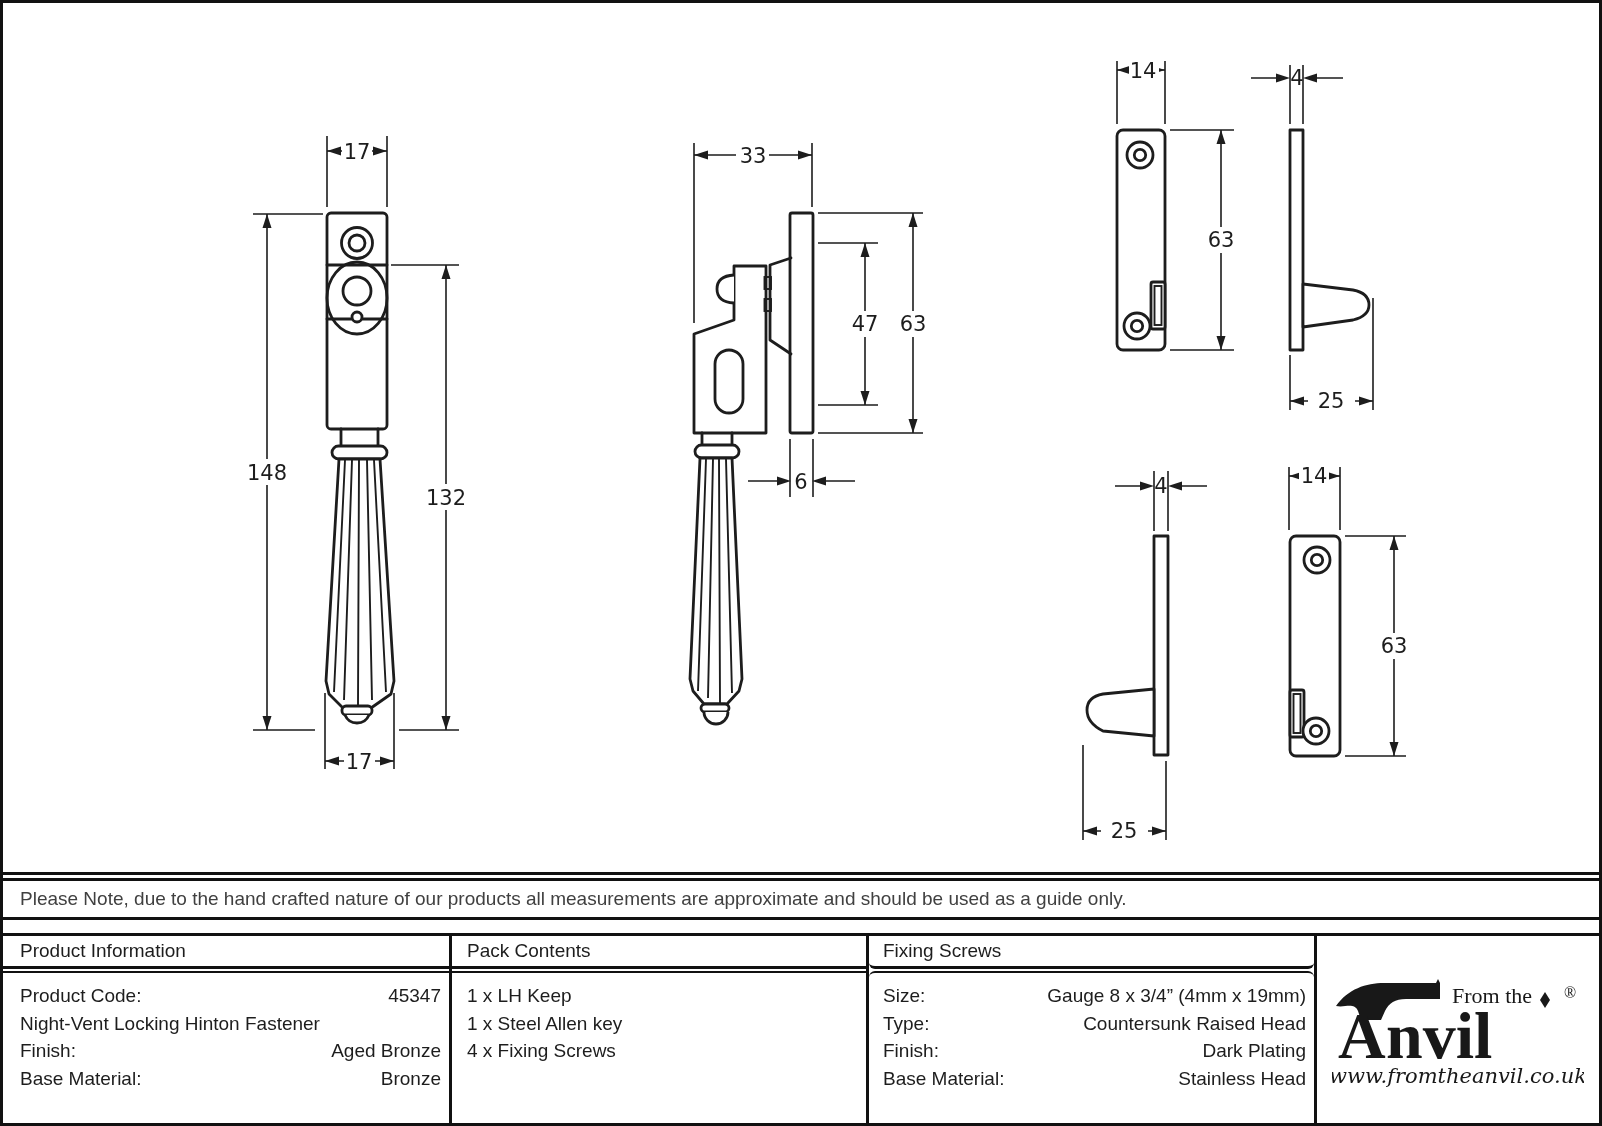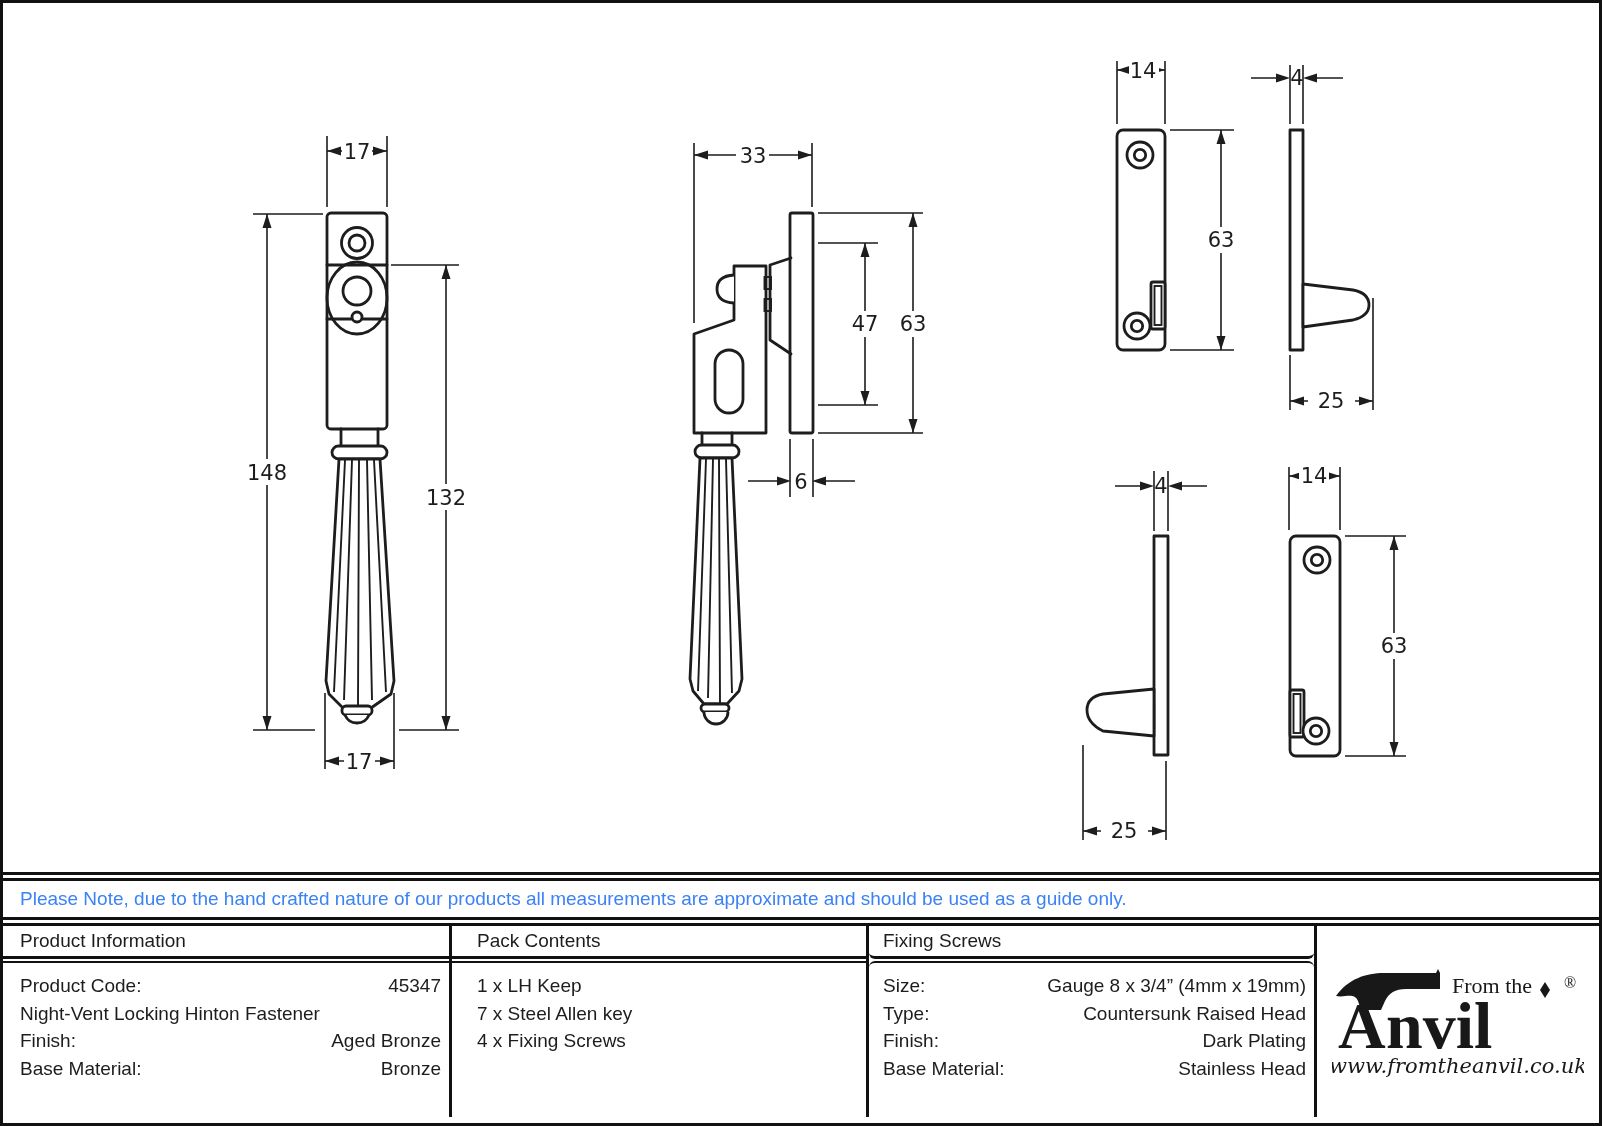--- a/index.html
+++ b/index.html
@@ -5,31 +5,31 @@
   * { margin:0; padding:0; box-sizing:border-box; }
   html,body { background:#ffffff; }
   body { width:1602px; height:1126px; font-family:"Liberation Sans", sans-serif; color:#1d1d1d; }
   .page { width:1602px; height:1126px; border:3px solid #111; background:#fff; overflow:hidden; }
 
   .drawing-area { height:872px; border-bottom:3px solid #111; position:relative; background:#fff; }
   .drawing-area svg { display:block; }
 
   .note-row { margin-top:3px; border-top:3px solid #111; border-bottom:3px solid #111;
               height:42px; display:flex; align-items:center; padding-left:17px;
-              font-size:19px; color:#3b82f6; }
-
-  .info-table { margin-top:3px; border-top:3px solid #111; display:grid;
+              font-size:19px; color:#404040; }
+
+  .info-table { margin-top:13px; border-top:3px solid #111; display:grid;
                 grid-template-columns:449px 417px 448px 1fr; height:194px; }
   .col { border-right:3px solid #111; display:flex; flex-direction:column; min-width:0; }
   .col:last-child { border-right:none; }
   .col-header { height:33px; border-bottom:3px solid #111; display:flex; align-items:center;
                 font-size:19px; padding-left:17px; }
   .col-body { border-top:2px solid #111; margin-top:2px; flex:1; padding:9px 8px 0 17px;
               font-size:19px; line-height:27.5px; }
-  .col2 .col-header, .col2 .col-body { padding-left:25px; }
+  .col2 .col-header, .col2 .col-body { padding-left:15px; }
   .col3 .col-header, .col3 .col-body { padding-left:14px;border-radius:6px; }
   .kv { display:flex;justify-content:space-between; }
   .kv .k { width:138px; flex:none; }
   .col3 .kv .k { width:149px; }
 
   .logo-col { align-items:center; justify-content:center; }
   .logo { width:252px; position:relative; }
   .logo svg { display:block; }
 
   .obj  { stroke:#1d1d1d; stroke-width:2.8; fill:none; stroke-linejoin:round; stroke-linecap:round; }
@@ -214,21 +214,21 @@
           <span class="k">Base Material:</span>
           <span class="v">Bronze</span>
         </div>
       </div>
     </div>
 
     <div class="col col2">
       <div class="col-header">Pack Contents</div>
       <div class="col-body">
         <div>1 x LH Keep</div>
-        <div>7 x Steel Allen key</div>
+        <div>1 x Steel Allen key</div>
         <div>4 x Fixing Screws</div>
       </div>
     </div>
 
     <div class="col col3">
       <div class="col-header">Fixing Screws</div>
       <div class="col-body">
         <div class="kv">
           <span class="k">Size:</span>
           <span class="v">Gauge 8 x 3/4” (4mm x 19mm)</span>

